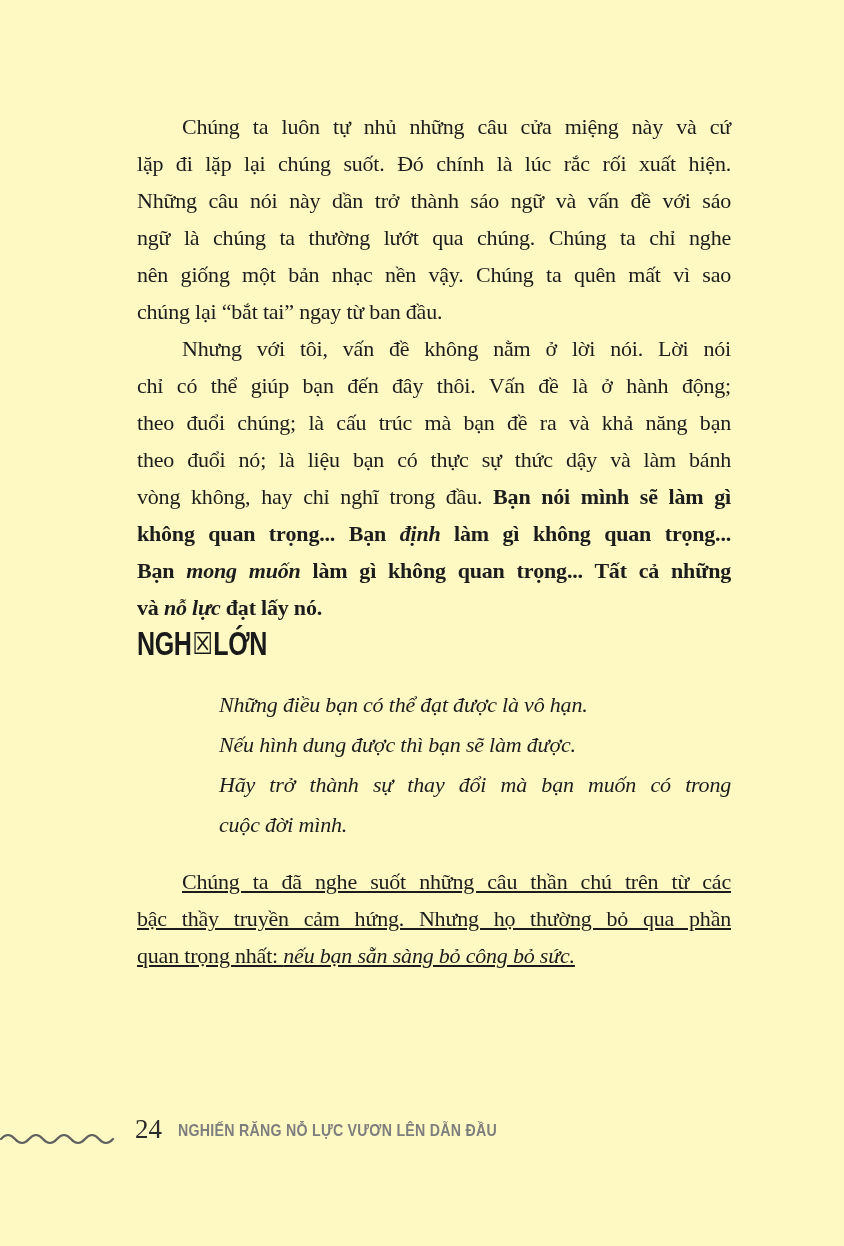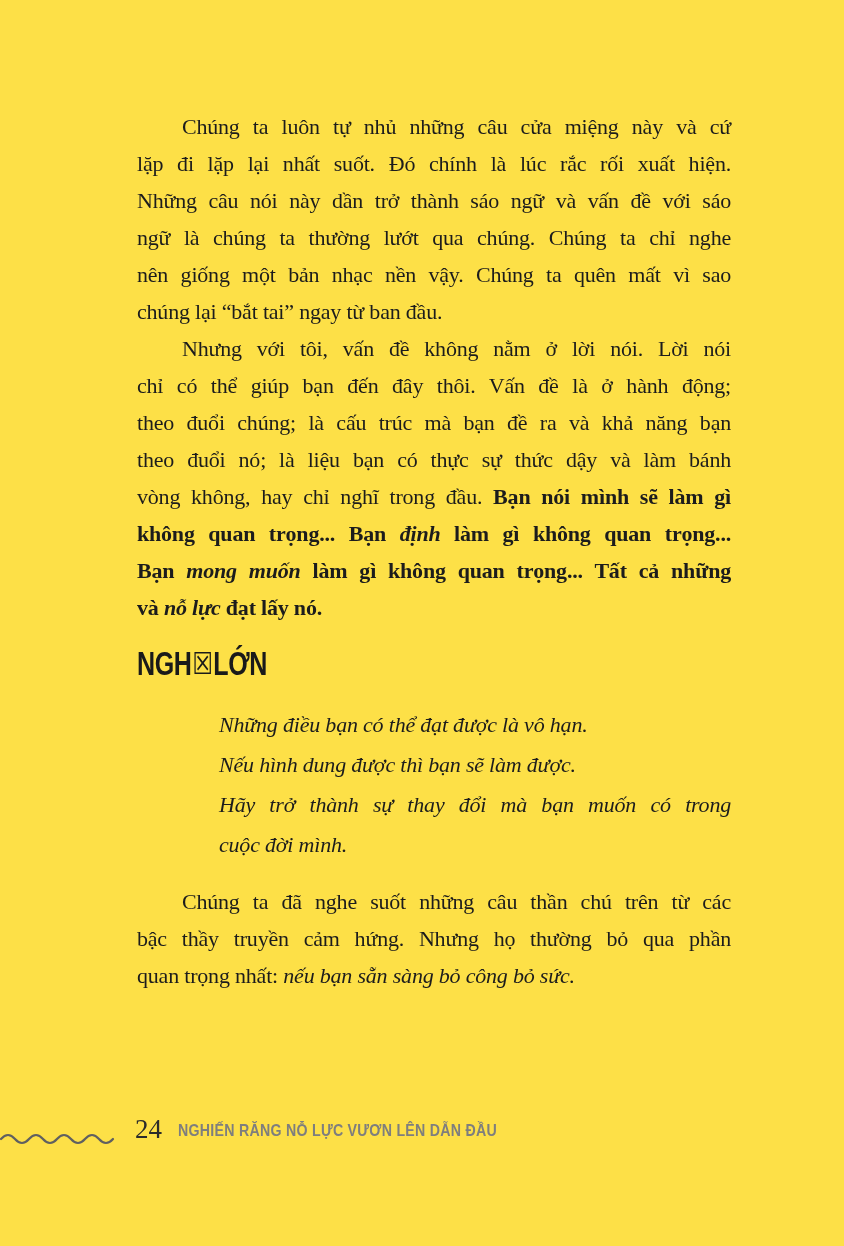--- a/index.html
+++ b/index.html
@@ -1,51 +1,51 @@
 <!DOCTYPE html>
 <html><head>
 <meta charset="utf-8">
 <style>
   html,body { margin:0; padding:0; background:#e8e8e8; }
   .page {
     position:relative; width:844px; height:1246px; margin:0 auto;
-    background:#fde047; overflow:hidden;
+    background:#fef9c3; overflow:hidden;
     font-family:"Liberation Serif", serif; color:#1c1c1c;
   }
   .content {
     position:absolute; left:137px; top:108px; width:594px;
   }
   .para .line {
     font-size:22px; line-height:37px; letter-spacing:-0.2px;
     text-align:justify; text-align-last:justify;
   }
   .para .line.end { text-align-last:left; }
   .line.ind { text-indent:45px; }
   .b { font-weight:bold; }
   .i { font-style:italic; }
   .heading {
-    margin-top:20px; height:36px; line-height:36px;
+    height:36px; line-height:36px;
   }
   .heading-inner {
     display:inline-flex; align-items:center;
     font-family:"Liberation Sans", sans-serif; font-weight:700;
     font-size:33px; color:#1a1a1a; letter-spacing:-0.5px;
     transform:scaleX(0.76); transform-origin:0 50%; white-space:nowrap;
   }
   .tofu {
     font-family:"DejaVu Sans", sans-serif; font-weight:700;
     font-size:30px; margin:0 1px; line-height:1;
   }
   .quote { margin:23px 0 18px 82px; }
   .quote .line {
     font-size:22px; line-height:40px; font-style:italic;
     letter-spacing:-0.2px; text-align:left;
   }
   .quote .line.j { text-align:justify; text-align-last:justify; }
-  .quote + .para { margin-top:4px; }
+  .quote + .para { margin-top:4px;text-decoration:underline; }
   .footer {
     position:absolute; left:0; top:1112px; width:792px; height:44px;
   }
   .wave {
     position:absolute; left:0; top:16px; width:120px; height:18px;
   }
   .page-num {
     position:absolute; left:135px; top:2px;
     font-family:"Liberation Serif", serif; font-size:27px; color:#2b2b2b;
   }
@@ -57,21 +57,21 @@
   }
 </style>
 </head>
 <body>
 
 <div class="page" style="color: rgb(28, 28, 28);">
 
   <div class="content">
       <div class="para">
         <div class="line ind"><span>Chúng ta luôn tự nhủ những câu cửa miệng này và cứ</span></div>
-        <div class="line"><span>lặp đi lặp lại nhất suốt. Đó chính là lúc rắc rối xuất hiện.</span></div>
+        <div class="line"><span>lặp đi lặp lại chúng suốt. Đó chính là lúc rắc rối xuất hiện.</span></div>
         <div class="line"><span>Những câu nói này dần trở thành sáo ngữ và vấn đề với sáo</span></div>
         <div class="line"><span>ngữ là chúng ta thường lướt qua chúng. Chúng ta chỉ nghe</span></div>
         <div class="line"><span>nên giống một bản nhạc nền vậy. Chúng ta quên mất vì sao</span></div>
         <div class="line end"><span>chúng lại “bắt tai” ngay từ ban đầu.</span></div>
       </div>
       <div class="para">
         <div class="line ind"><span>Nhưng với tôi, vấn đề không nằm ở lời nói. Lời nói</span></div>
         <div class="line"><span>chỉ có thể giúp bạn đến đây thôi. Vấn đề là ở hành động;</span></div>
         <div class="line"><span>theo đuổi chúng; là cấu trúc mà bạn đề ra và khả năng bạn</span></div>
         <div class="line"><span>theo đuổi nó; là liệu bạn có thực sự thức dậy và làm bánh</span></div>

